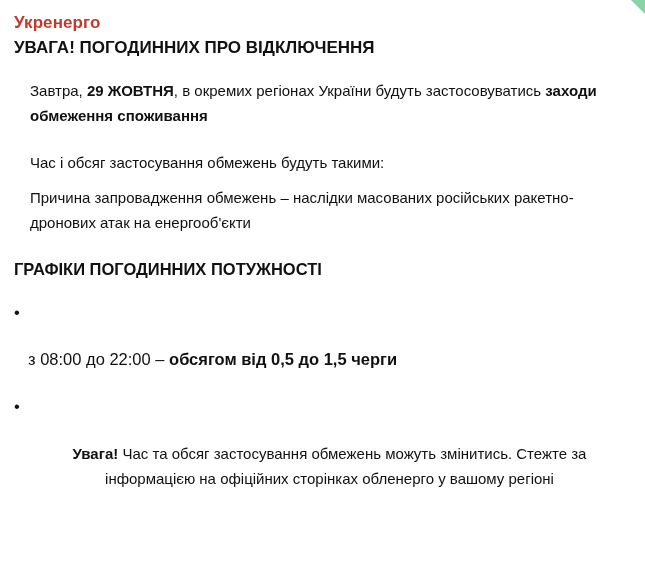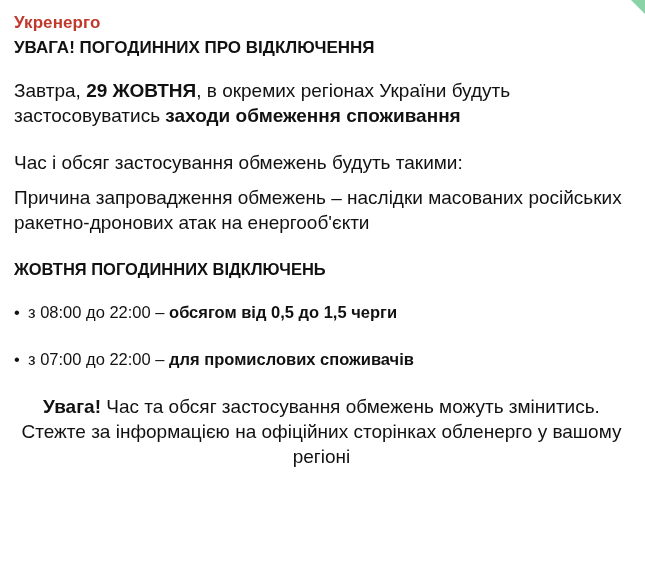--- a/index.html
+++ b/index.html
@@ -40,23 +40,23 @@
   }
   .headline {
     color: #111111;
     font-size: 17px;
     font-weight: bold;
     line-height: 24px;
     margin: 0 0 18px 0;
   }
   p.para {
     color: #111111;
-    font-size: 19px;
+    font-size: 15px;
     line-height: 25px;
-    margin: 0 0 22px 0;
+    margin: 0 0 22px 16px;
   }
   p.para.tight {
     margin-bottom: 10px;
   }
   p.para b {
     font-weight: bold;
   }
   .section-title {
     color: #111111;
     font-size: 16.5px;
@@ -73,20 +73,21 @@
     width: 14px;
     flex: 0 0 14px;
     color: #111111;
     font-size: 16.5px;
     line-height: 25px;
   }
   .bullet-text {
     color: #111111;
     font-size: 16.5px;
     line-height: 25px;
+    margin-top: 47px;
   }
   .bullet-text b {
     font-weight: bold;
   }
   .last-block {
     margin-bottom: 0;
     text-align: center;
   }
 </style>
 </head>
@@ -101,30 +102,29 @@
   <div class="headline">УВАГА! ПОГОДИННИХ ПРО ВІДКЛЮЧЕННЯ</div>
 
   <p class="para">
     <span>Завтра, </span><b>29 ЖОВТНЯ</b><span>, в окремих регіонах України будуть застосовуватись </span><b>заходи обмеження споживання</b>
   </p>
 
   <p class="para tight">Час і обсяг застосування обмежень будуть такими:</p>
 
   <p class="para">Причина запровадження обмежень – наслідки масованих російських ракетно-дронових атак на енергооб'єкти</p>
 
-  <div class="section-title">ЖОВТНЯ ПОГОДИННИХ ВІДКЛЮЧЕНЬ</div>
+  <div class="section-title">ГРАФІКИ ПОГОДИННИХ ПОТУЖНОСТІ</div>
 
   <div class="bullet-row">
     <span class="bullet-dot">•</span>
     <span class="bullet-text"><span>з 08:00 до 22:00 – </span><b>обсягом від 0,5 до 1,5 черги</b></span>
   </div>
 
 
   <div class="bullet-row">
     <span class="bullet-dot">•</span>
-    <span class="bullet-text"><span>з 07:00 до 22:00 – </span><b>для промислових споживачів</b></span>
   </div>
 
   <p class="para last-block">
     <b>Увага!</b><span> Час та обсяг застосування обмежень можуть змінитись. Стежте за інформацією на офіційних сторінках обленерго у вашому регіоні</span>
   </p>
 
 </div>
 
 </body></html>

